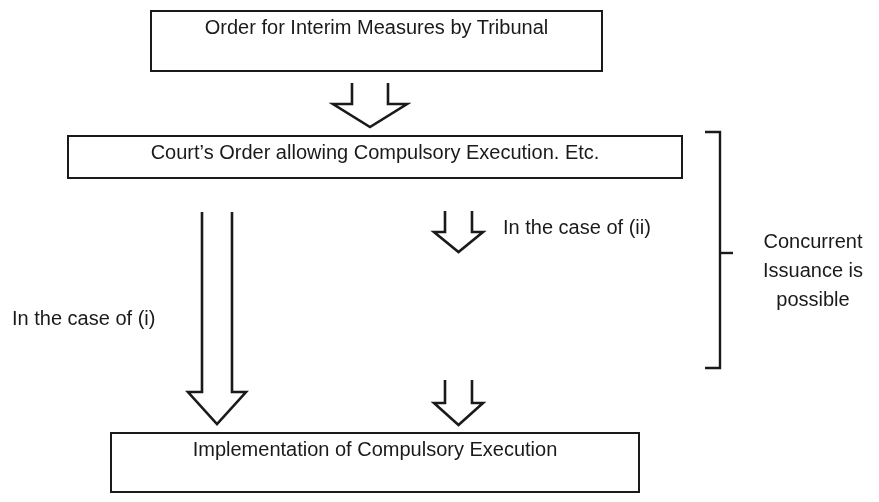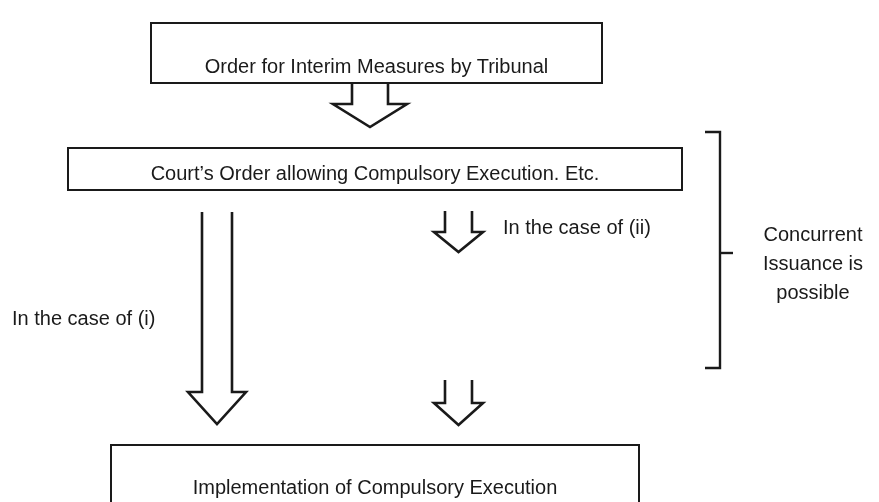--- a/index.html
+++ b/index.html
@@ -39,44 +39,43 @@
     fill: none;
     stroke: var(--stroke);
     stroke-width: 2.4;
   }
   .box {
     position: absolute;
     box-sizing: border-box;
     border: 2.5px solid var(--stroke);
     background: var(--bg);
     display: flex;
-    align-items: flex-end;
+    align-items: flex-start;
     justify-content: center;
     text-align: center;
     font-size: 20px;
     line-height: 31px;
-    margin-top: 12px;
   }
   .box-tribunal      { left: 150px; top: 10px;  width: 453px; height: 62px; }
   .box-court-order   { left: 67px;  top: 135px; width: 616px; height: 44px; }
   .box-payment-order { left: 270px; top: 262px; width: 413px; height: 106px; }
   .box-payment-order .box-text { max-width: 270px; }
   .box-implementation{ left: 110px; top: 432px; width: 530px; height: 61px; }
   .label {
     position: absolute;
     font-size: 20px;
     line-height: 24px;
     white-space: nowrap;
   }
   .label-case-i  { left: 12px;  top: 306px; }
   .label-case-ii { left: 503px; top: 215px; }
   .note {
     position: absolute;
     left: 750px;
-    top: 220px;
+    top: 227px;
     width: 126px;
     font-size: 20px;
     line-height: 29px;
     text-align: center;
     white-space: normal;
   }
 </style>
 </head>
 <body>
 

